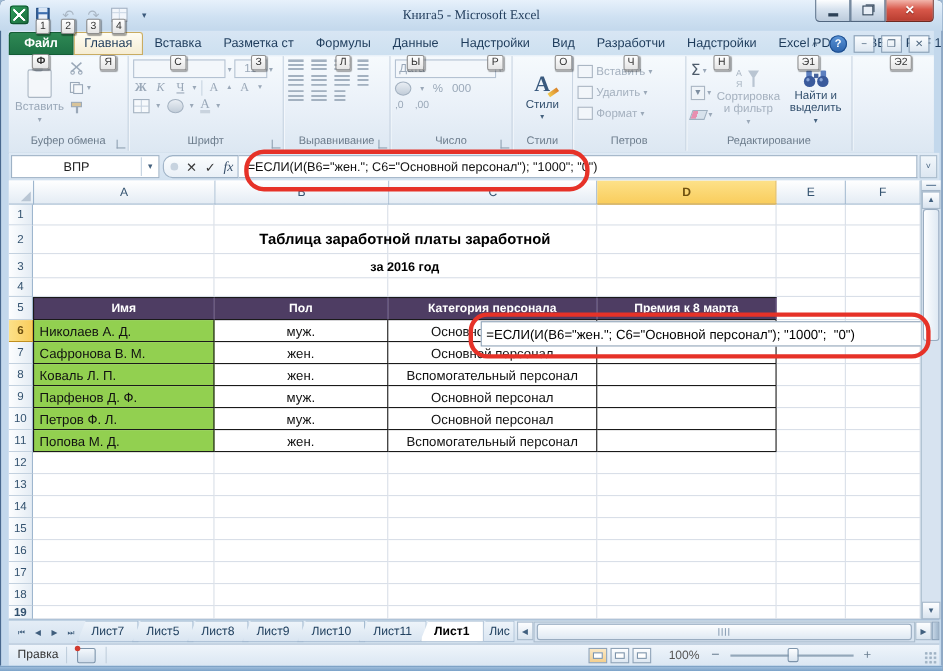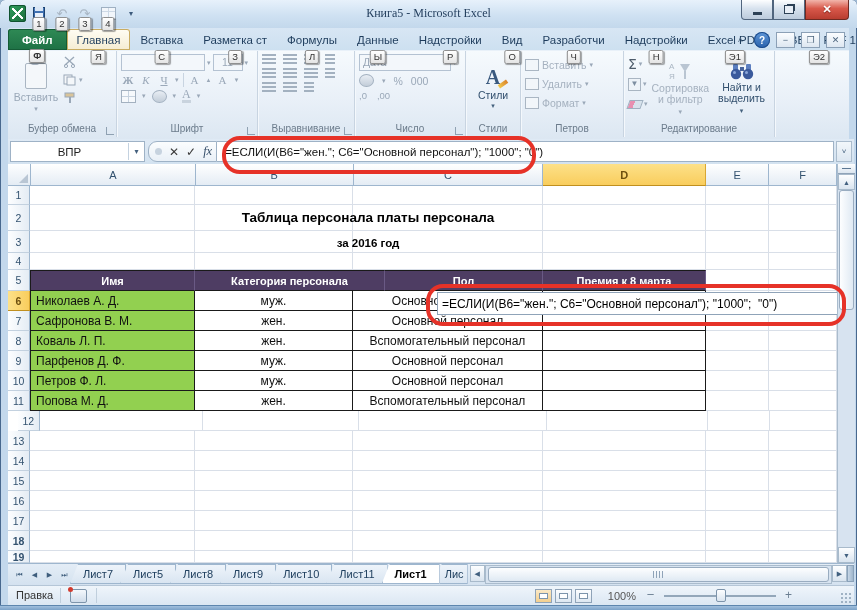--- a/index.html
+++ b/index.html
@@ -529,22 +529,22 @@
           <div class="cell" style="width: 165px;"></div>
           <div class="cell" style="width: 158px;"></div>
           <div class="cell" style="width: 190px;"></div>
           <div class="cell" style="width: 163px;"></div>
           <div class="cell" style="width: 63px;"></div>
           <div class="cell" style="width: 68px;"></div>
         </div>
         <div class="grow" style="height: 21px;">
           <div class="rowhead">5</div>
           <div class="cell th-cell bl" style="width: 165px;">Имя</div>
+          <div class="cell th-cell" style="width: 158px;">Пол</div>
           <div class="cell th-cell" style="width: 190px;">Категория персонала</div>
-          <div class="cell th-cell" style="width: 158px;">Пол</div>
           <div class="cell th-cell" style="width: 163px;">Премия к 8 марта</div>
           <div class="cell" style="width: 63px;"></div>
           <div class="cell" style="width: 68px;"></div>
         </div>
         <div class="grow" style="height: 20px;">
           <div class="rowhead active">6</div>
           <div class="cell name-cell bl" style="width: 165px;">Николаев А. Д.</div>
           <div class="cell tbl-cell" style="width: 158px;">муж.</div>
           <div class="cell tbl-cell" style="width: 190px;">Основной персонал</div>
           <div class="cell tbl-cell" style="width: 163px;"></div>
@@ -589,21 +589,21 @@
         </div>
         <div class="grow" style="height: 20px;">
           <div class="rowhead">11</div>
           <div class="cell name-cell bl" style="width: 165px;">Попова М. Д.</div>
           <div class="cell tbl-cell" style="width: 158px;">жен.</div>
           <div class="cell tbl-cell" style="width: 190px;">Вспомогательный персонал</div>
           <div class="cell tbl-cell" style="width: 163px;"></div>
           <div class="cell" style="width: 63px;"></div>
           <div class="cell" style="width: 68px;"></div>
         </div>
-        <div class="grow" style="height: 20px; margin-left: 10px;">
+        <div class="grow" style="height: 20px;">
           <div class="rowhead">12</div>
           <div class="cell" style="width: 165px;"></div>
           <div class="cell" style="width: 158px;"></div>
           <div class="cell" style="width: 190px;"></div>
           <div class="cell" style="width: 163px;"></div>
           <div class="cell" style="width: 63px;"></div>
           <div class="cell" style="width: 68px;"></div>
         </div>
         <div class="grow" style="height: 20px;">
           <div class="rowhead">13</div>
@@ -643,40 +643,40 @@
         </div>
         <div class="grow" style="height: 20px;">
           <div class="rowhead">17</div>
           <div class="cell" style="width: 165px;"></div>
           <div class="cell" style="width: 158px;"></div>
           <div class="cell" style="width: 190px;"></div>
           <div class="cell" style="width: 163px;"></div>
           <div class="cell" style="width: 63px;"></div>
           <div class="cell" style="width: 68px;"></div>
         </div>
-        <div class="grow" style="height: 20px; font-weight: bold;">
+        <div class="grow" style="height: 20px;">
           <div class="rowhead">18</div>
           <div class="cell" style="width: 165px;"></div>
           <div class="cell" style="width: 158px;"></div>
           <div class="cell" style="width: 190px;"></div>
           <div class="cell" style="width: 163px;"></div>
           <div class="cell" style="width: 63px;"></div>
           <div class="cell" style="width: 68px;"></div>
         </div>
         <div class="grow" style="height: 12px; font-weight: bold;">
           <div class="rowhead">19</div>
           <div class="cell" style="width: 165px;"></div>
           <div class="cell" style="width: 158px;"></div>
           <div class="cell" style="width: 190px;"></div>
           <div class="cell" style="width: 163px;"></div>
           <div class="cell" style="width: 63px;"></div>
           <div class="cell" style="width: 68px;"></div>
         </div>
       </div>
-    <div id="tbl-title">Таблица персонала платы персонала</div>
+    <div id="tbl-title">Таблица заработной платы заработной</div>
     <div id="tbl-subtitle">за 2016 год</div>
     <div id="cell-editor">=ЕСЛИ(И(B6="жен."; C6="Основной персонал"); "1000";  "0")</div>
   </div>
 
   <div id="vscroll">
     <div class="vs-split">
         <i></i>
       </div>
     <div class="sbtn">▲</div>
     <div id="vthumb"></div>

